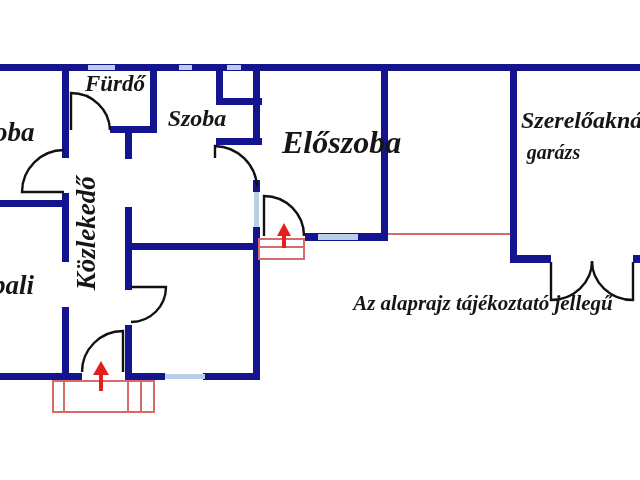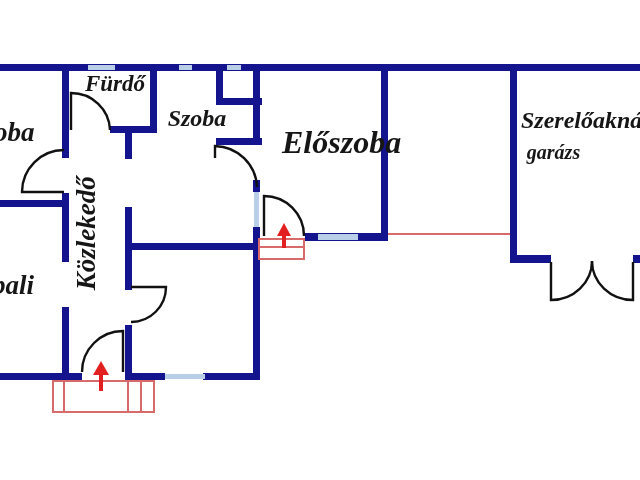--- a/index.html
+++ b/index.html
@@ -94,14 +94,15 @@
 
   <div class="lbl" style="left:-6px;top:118px;font-size:27px;">oba</div>
   <div class="lbl" style="left:-8px;top:271px;font-size:27px;">pali</div>
   <div class="lbl ctr" style="left:80px;top:72px;width:70px;font-size:23px;">Fürdő</div>
   <div class="lbl ctr" style="left:153px;top:106px;width:88px;font-size:24px;">Szoba</div>
   <div class="lbl ctr" style="left:282px;top:126px;width:100px;font-size:32px;">Előszoba</div>
   <div class="lbl ctr" style="left:-9px;top:219px;width:190px;font-size:27px;transform:rotate(-90deg);">Közlekedő</div>
   <div class="lbl" style="left:521px;top:108px;font-size:24px;">Szerelőakná</div>
   <div class="lbl ctr" style="left:496px;top:142px;width:115px;font-size:20px;">garázs</div>
 
+  <div class="lbl ctr" style="left:333px;top:292px;width:300px;font-size:21px;white-space:normal;">Az alaprajz tájékoztató jellegű</div>
 
 </div>
 
 </body></html>

